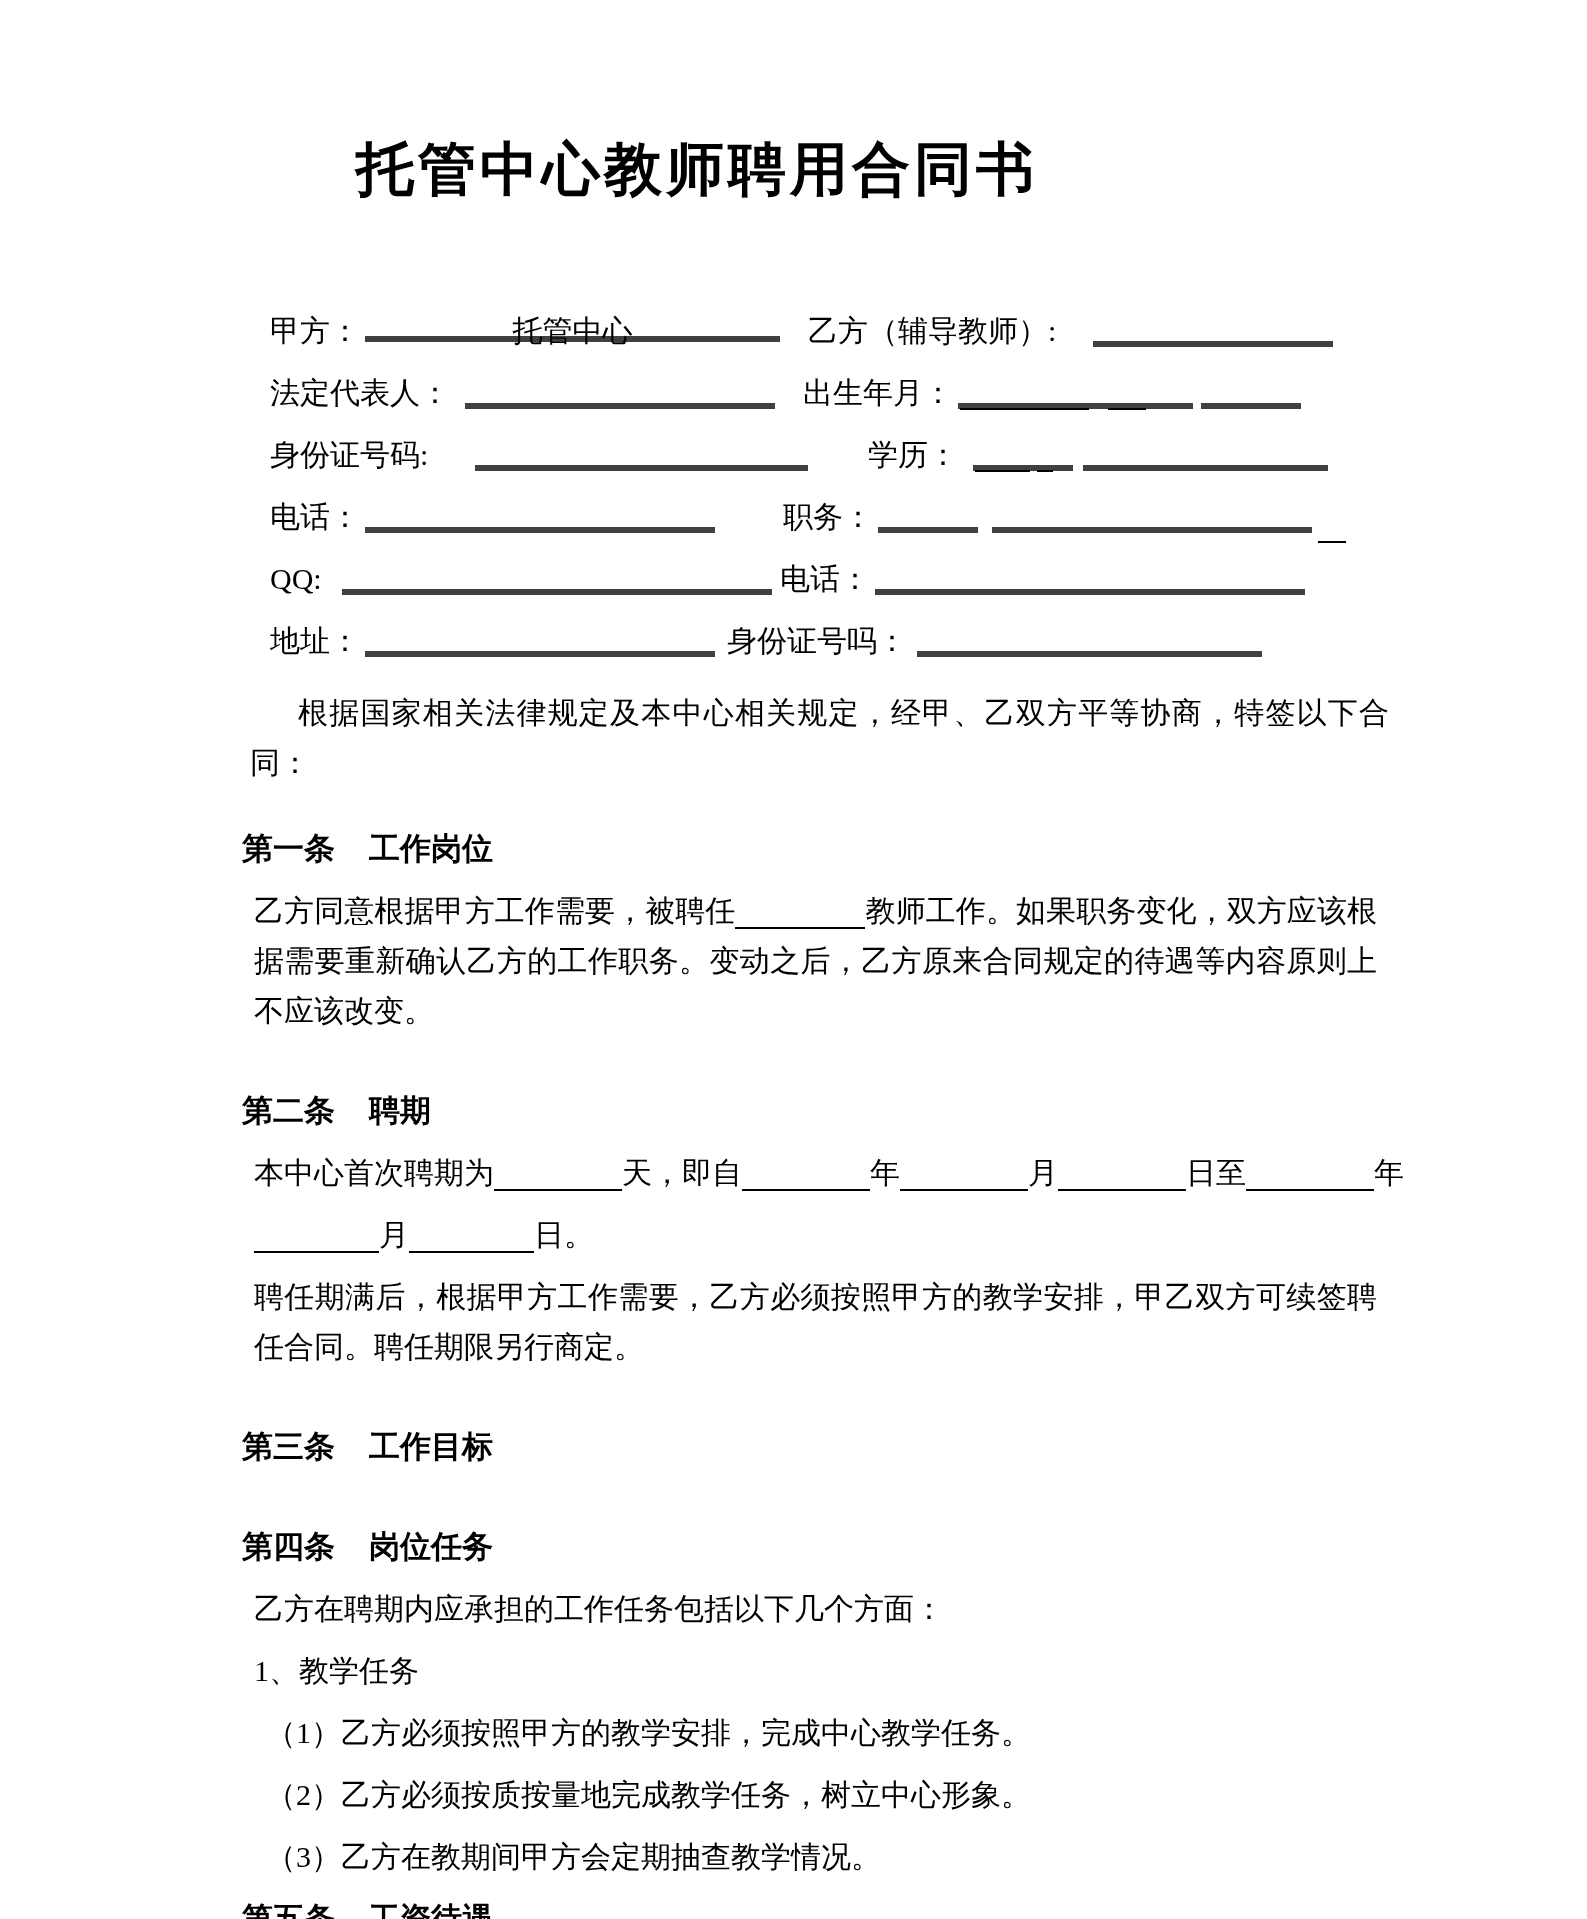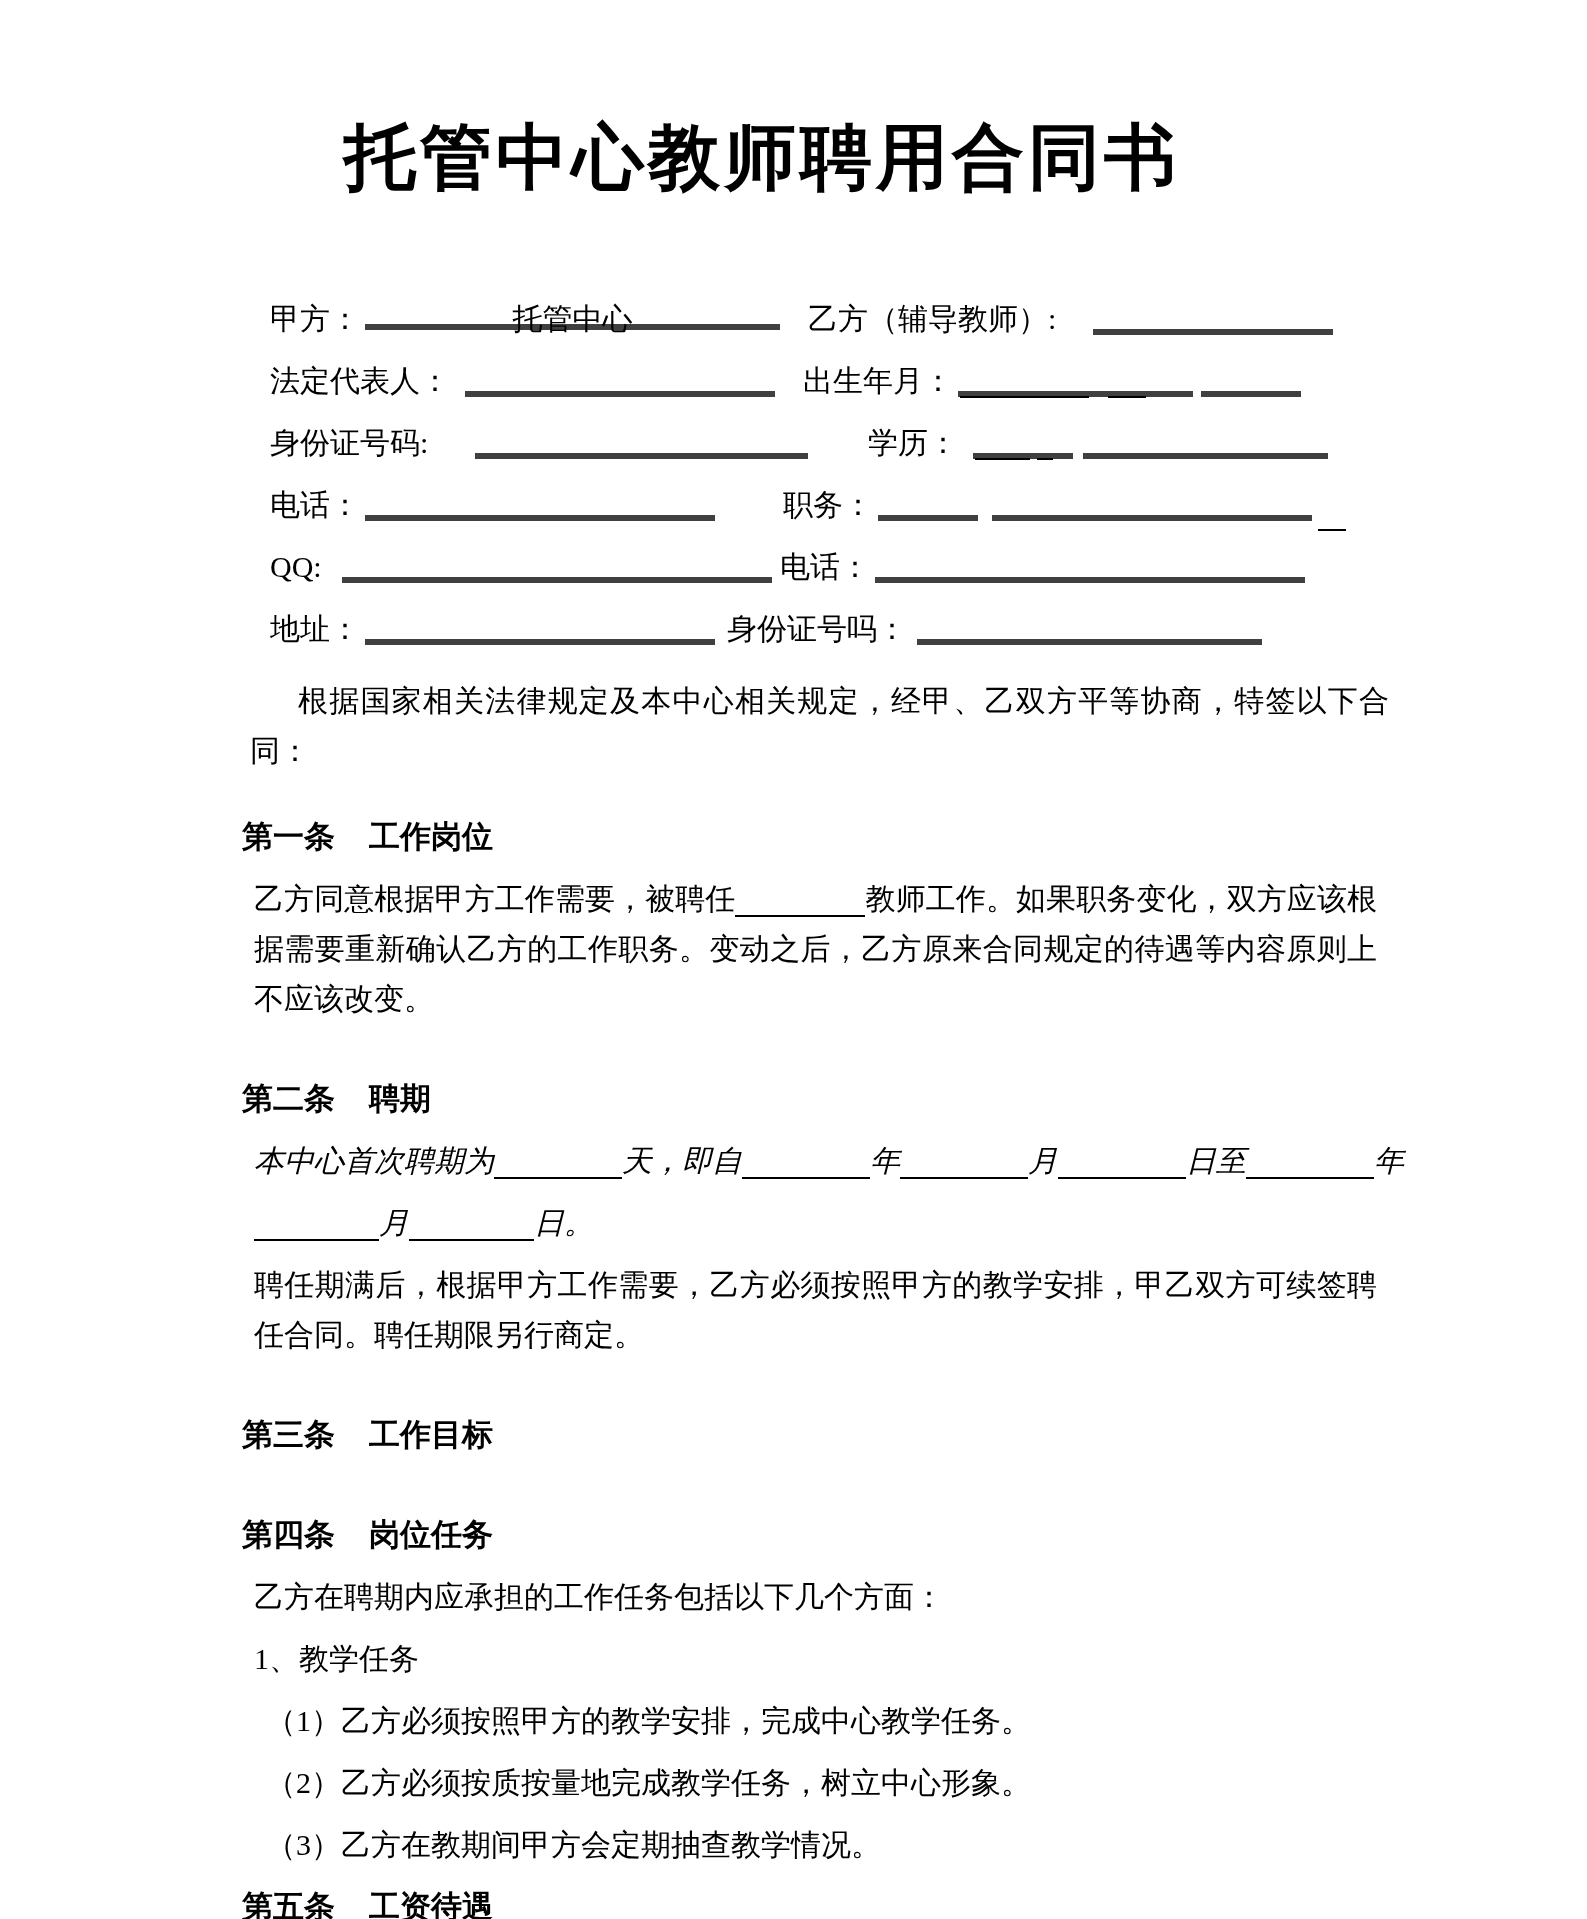--- a/index.html
+++ b/index.html
@@ -7,23 +7,23 @@
   .page{
     width:1587px;height:1919px;
     background:#ffffff;color:#000000;
     margin:0 auto;position:relative;overflow:hidden;
     box-sizing:border-box;
     padding:0 198px 0 242px;
     font-family:"Liberation Serif","DejaVu Serif",serif;
     font-size:30px;line-height:50px;
   }
   .title{
-    margin:4px;padding-top:116px;padding-left:98px;
+    margin:16px;padding-top:116px;padding-left:98px;
     font-family:"DejaVu Sans","Liberation Sans",sans-serif;
-    font-weight:bold;font-size:72px;line-height:74px;
+    font-weight:bold;font-size:58px;line-height:74px;
     letter-spacing:4px;white-space:nowrap;
   }
   
   .form{margin-top:100px;}
   .frow{display:flex;align-items:baseline;height:62px;}
   .flabel{flex-shrink:0;white-space:nowrap;margin-left:28px;}
   .bl{
     display:inline-block;flex-shrink:0;
     border-bottom:6px solid #404040;
     position:relative;top:6px;height:30px;
@@ -48,21 +48,21 @@
   .sec h2{
     margin:50px 0 0 0;font-size:31px;font-weight:bold;
     line-height:50px;
   }
   .sec.first h2{margin-top:36px;}
   .sec.tight h2{margin-top:0;}
   .hname{margin-left:34px;}
   .sec p{margin:12px;text-align:justify;}
   .sec .nojust{text-align:left;}
   .indent2{text-indent:60px;}
-  .line{white-space:nowrap;font-style:italic;}
+  .line{white-space:nowrap;}
   .item{padding-left:12px;}
   .bl-i{
     display:inline-block;border-bottom:2px solid #000;
     height:30px;vertical-align:-8px;box-sizing:border-box;
   }
 </style>
 </head>
 <body>
 
 <div class="page">

